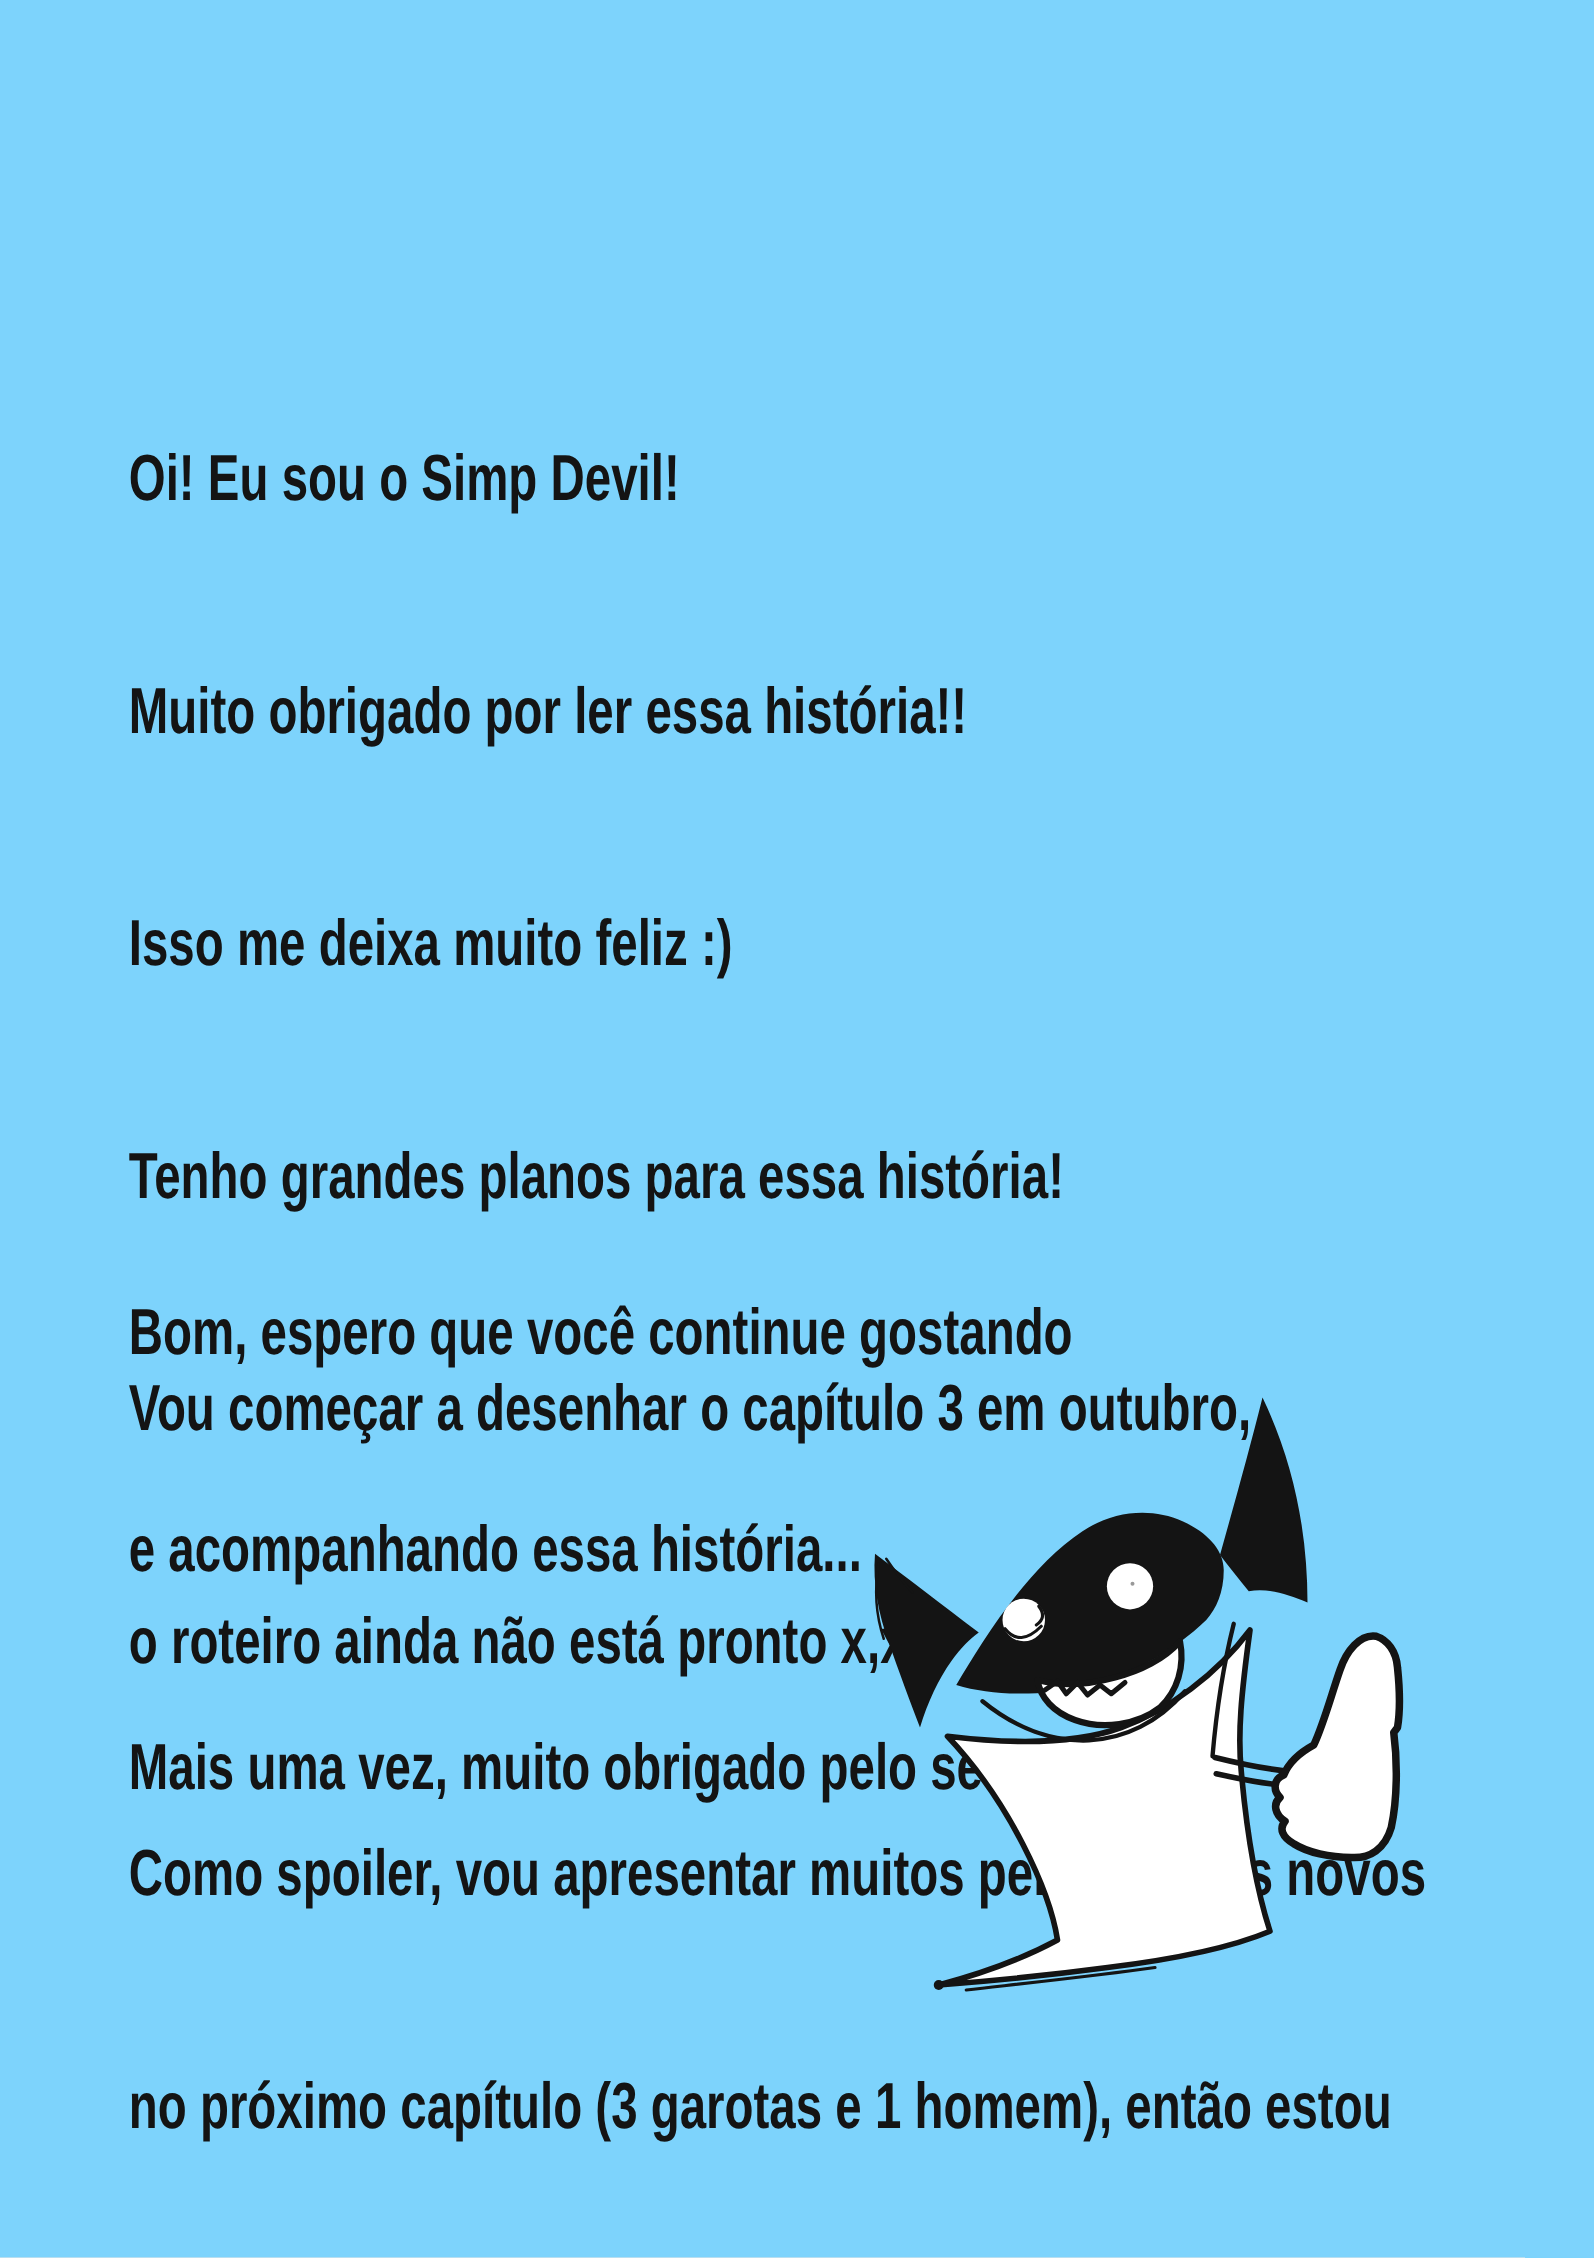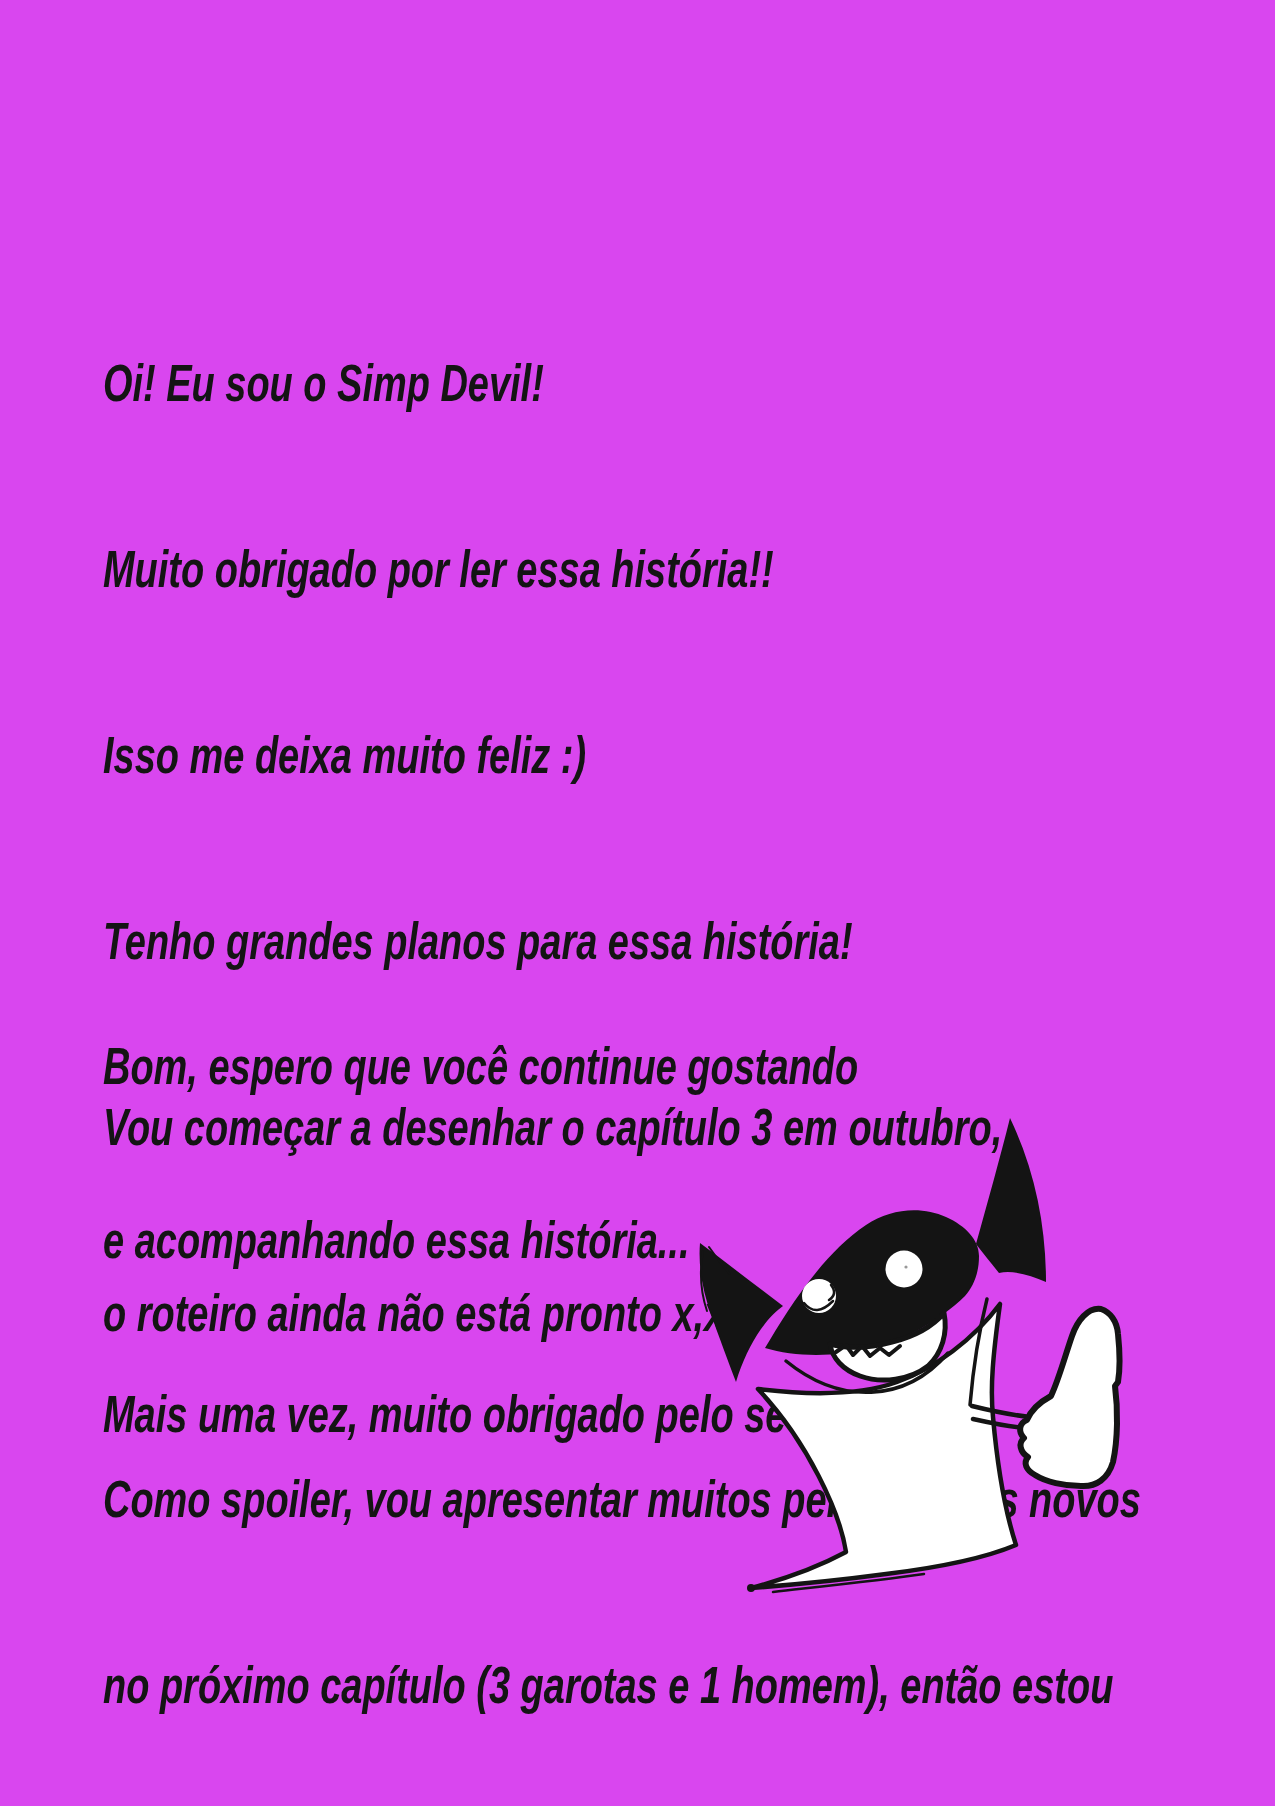--- a/index.html
+++ b/index.html
@@ -1,23 +1,22 @@
 <!DOCTYPE html>
 <html><head>
 <meta charset="utf-8">
 <style>
   html,body{margin:0;padding:0;background:#e8e8e8;}
   .page{
     position:relative;
     width:1275px;height:1806px;
     margin:0 auto;
-    background:#d946ef;
+    background:#7dd3fc;
     overflow:hidden;
     font-family:"Liberation Sans", sans-serif;
-    font-style:italic;
   }
   .note-par{
     position:absolute;
     left:103px;
     color:#141414;
     font-weight:bold;
     font-size:52px;
     line-height:62px;
     letter-spacing:0px;
     transform:scaleX(0.73);

